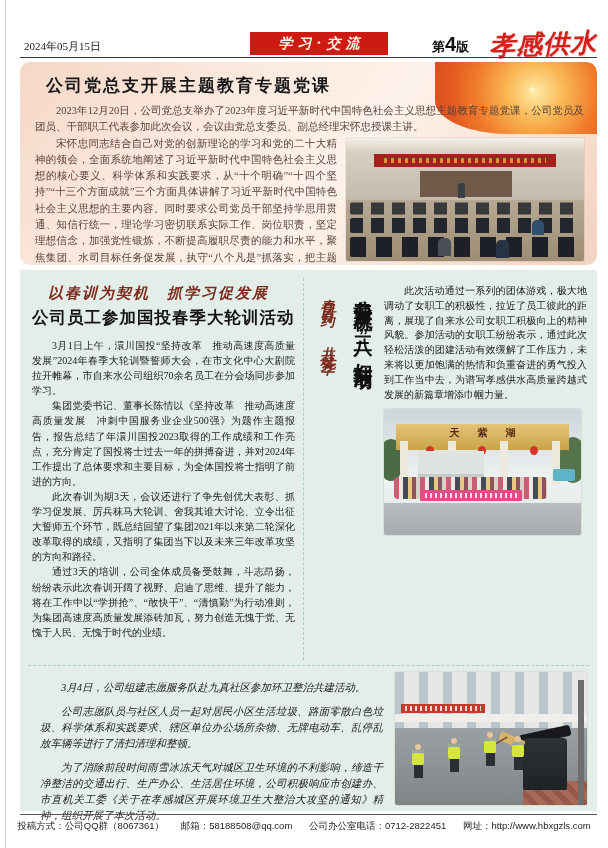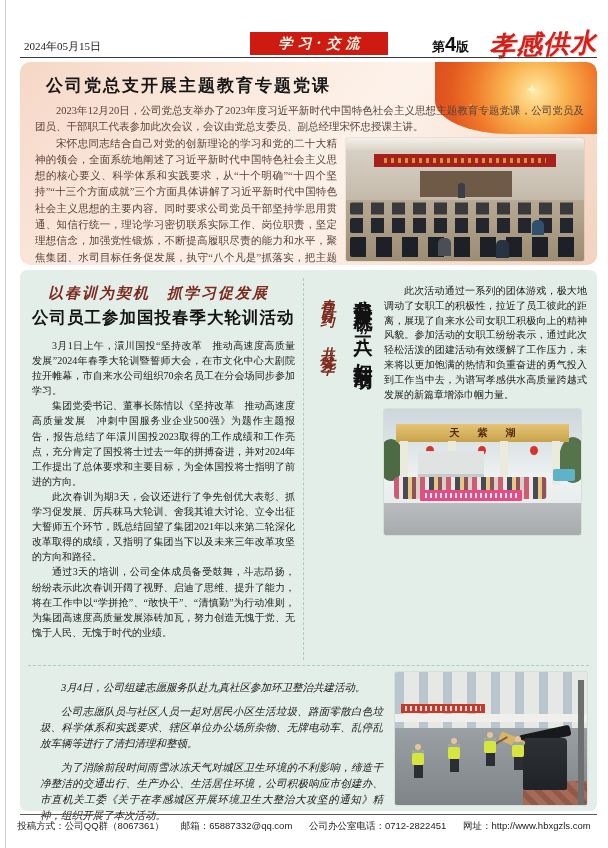--- a/index.html
+++ b/index.html
@@ -55,21 +55,21 @@
           background:repeating-linear-gradient(90deg,#23262c 0 13px, rgba(0,0,0,0) 13px 21px); }
   .pc-row1 { top:63px; transform:scaleY(.8); opacity:.85; }
   .pc-row2 { top:80px; }
   .pc-row3 { top:99px; height:20px;
           background:repeating-linear-gradient(90deg,#1d2026 0 16px, rgba(0,0,0,0) 16px 26px); }
   .pc-a { position:absolute; top:82px; left:186px; width:12px; height:15px; background:#31506e; border-radius:5px 5px 0 0; }
   .pc-b { position:absolute; top:100px; left:92px; width:13px; height:18px; background:#4a4f57; border-radius:5px 5px 0 0; }
   .pc-c { position:absolute; top:102px; left:150px; width:13px; height:18px; background:#273243; border-radius:5px 5px 0 0; }
 
   
-  .panel-mid { position:absolute; left:20px; top:270px; width:577px; height:541px; background:#e4eee8; border-radius:7px; }
+  .panel-mid { position:absolute; left:20px; top:270px; width:577px; height:541px; background:#e4eee8; border-radius:2px; }
   .divider-v { position:absolute; left:283px; top:8px; height:382px; border-left:1px dashed #a9cfbd; }
   .divider-h { position:absolute; left:8px; right:8px; top:395px; border-top:1px dashed #a9cfbd; }
 
   .kicker { font-family:"DejaVu Serif", serif; font-weight:bold; font-style:italic; color:#7d2a1e;
           font-size:15px; letter-spacing:2px; margin:0 0 4px 16px; }
   .col-left { position:absolute; left:12px; top:14px; width:263px; }
   .a2-title { margin:2px 0 9px 0; font-size:16.5px; font-weight:bold; color:#131313;
           font-family:"Liberation Sans", sans-serif; letter-spacing:1px; }
   .col-left p { margin:0; font-size:10px; line-height:15.1px; text-align:justify; text-indent:2em; color:#202020; }
 
@@ -80,21 +80,21 @@
   .a3-title { writing-mode:vertical-rl; text-orientation:upright; width:36px; padding-top:2px;
           font-family:"Liberation Sans", sans-serif; font-weight:bold; font-size:19px;
           letter-spacing:2px; color:#121212; }
   .a3-body { flex:1; margin-left:8px; }
   .a3-body p { margin:0; font-size:10px; line-height:14.8px; text-align:justify; text-indent:2em; color:#202020; }
 
   
   .photo-gate { width:197px; height:126px; margin-top:7px; background:linear-gradient(#cdd6db,#eef2f2 55%,#dfe4e5); }
   .pg-trees-l { position:absolute; top:30px; left:-6px; width:26px; height:42px; background:#4c6b44; border-radius:50%; }
   .pg-trees-r { position:absolute; top:28px; right:-6px; width:28px; height:46px; background:#55744b; border-radius:50%; }
-  .pg-band { position:absolute; top:15px; left:12px; right:12px; height:18px;
+  .pg-band { position:absolute; top:15px; left:12px; right:12px; height:26px;
           background:linear-gradient(#e4c476,#c8a34b); color:#58250f; font-weight:bold; font-size:10px;
           line-height:17px; text-align:center; letter-spacing:18px; text-indent:18px;
           font-family:"DejaVu Serif", serif; }
   .pg-col { position:absolute; top:32px; width:8px; height:44px; background:#ece9dd; }
   .pg-col1 { left:16px; } .pg-col2 { left:64px; } .pg-col3 { left:116px; } .pg-col4 { left:168px; }
   .pg-lantern { position:absolute; top:37px; width:8px; height:9px; border-radius:50%; background:#d8342a; }
   .pg-lan1 { left:42px; } .pg-lan2 { left:94px; } .pg-lan3 { left:146px; }
   .pg-building { position:absolute; top:42px; left:34px; width:66px; height:26px; background:#dfe4e2;
           box-shadow:inset 0 -3px 0 #c3ccc8; }
   .pg-bus { position:absolute; top:60px; right:6px; width:22px; height:12px; background:#5fb3c9; border-radius:2px; }
@@ -263,17 +263,17 @@
       </div>
       <p>3月4日，公司组建志愿服务队赴九真社区参加环卫整治共建活动。</p>
       <p>公司志愿队员与社区人员一起对居民小区生活垃圾、路面零散白色垃圾、科学体系和实践要求、辖区单位办公场所杂物、无牌电动车、乱停乱放车辆等进行了清扫清理和整顿。</p>
       <p>为了消除前段时间雨雪冰冻天气对城区卫生环境的不利影响，缔造干净整洁的交通出行、生产办公、生活居住环境，公司积极响应市创建办、市直机关工委《关于在孝感城区开展环境卫生大整治大攻坚的通知》精神，组织开展了本次活动。</p>
     </div>
   </section>
 
   <div class="footer-rule"></div>
   <footer class="footer">
     <span>投稿方式：公司QQ群（8067361）</span>
-    <span>邮箱：65887332@qq.com</span>
+    <span>邮箱：58188508@qq.com</span>
     <span>公司办公室电话：0712-2822451</span>
     <span>网址：http://www.hbxgzls.com</span>
   </footer>
 </div>
 
 </body></html>

